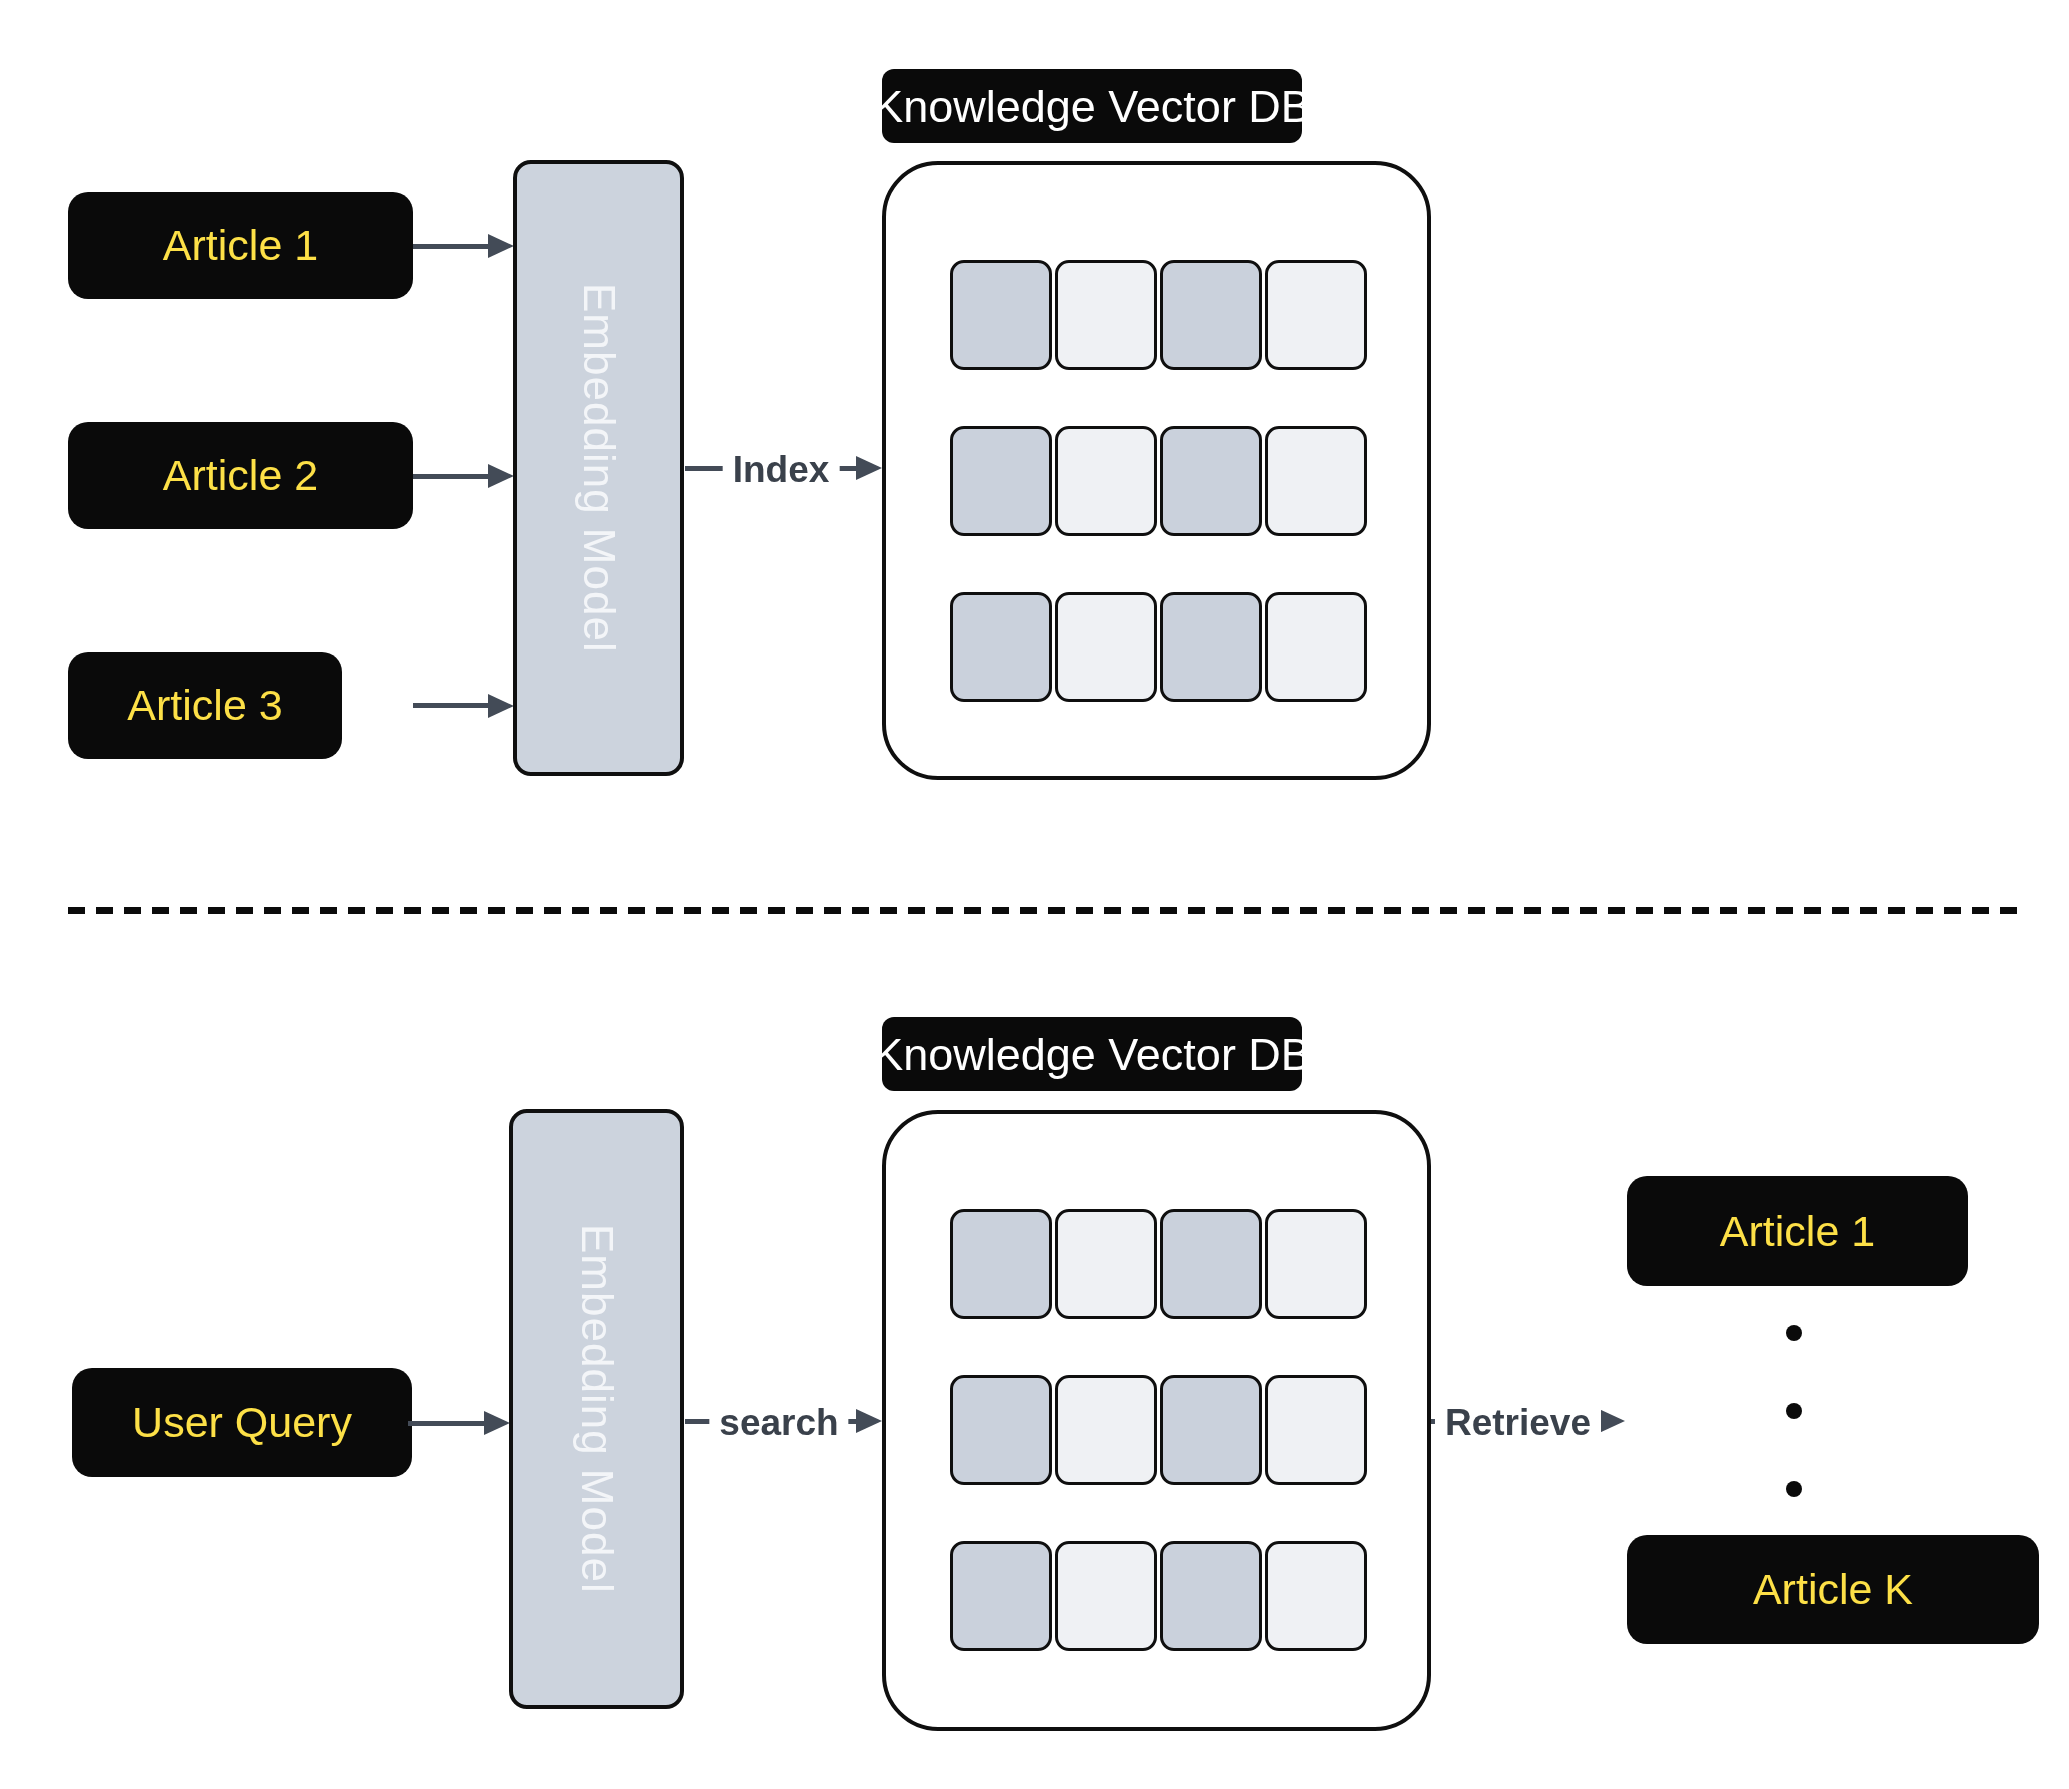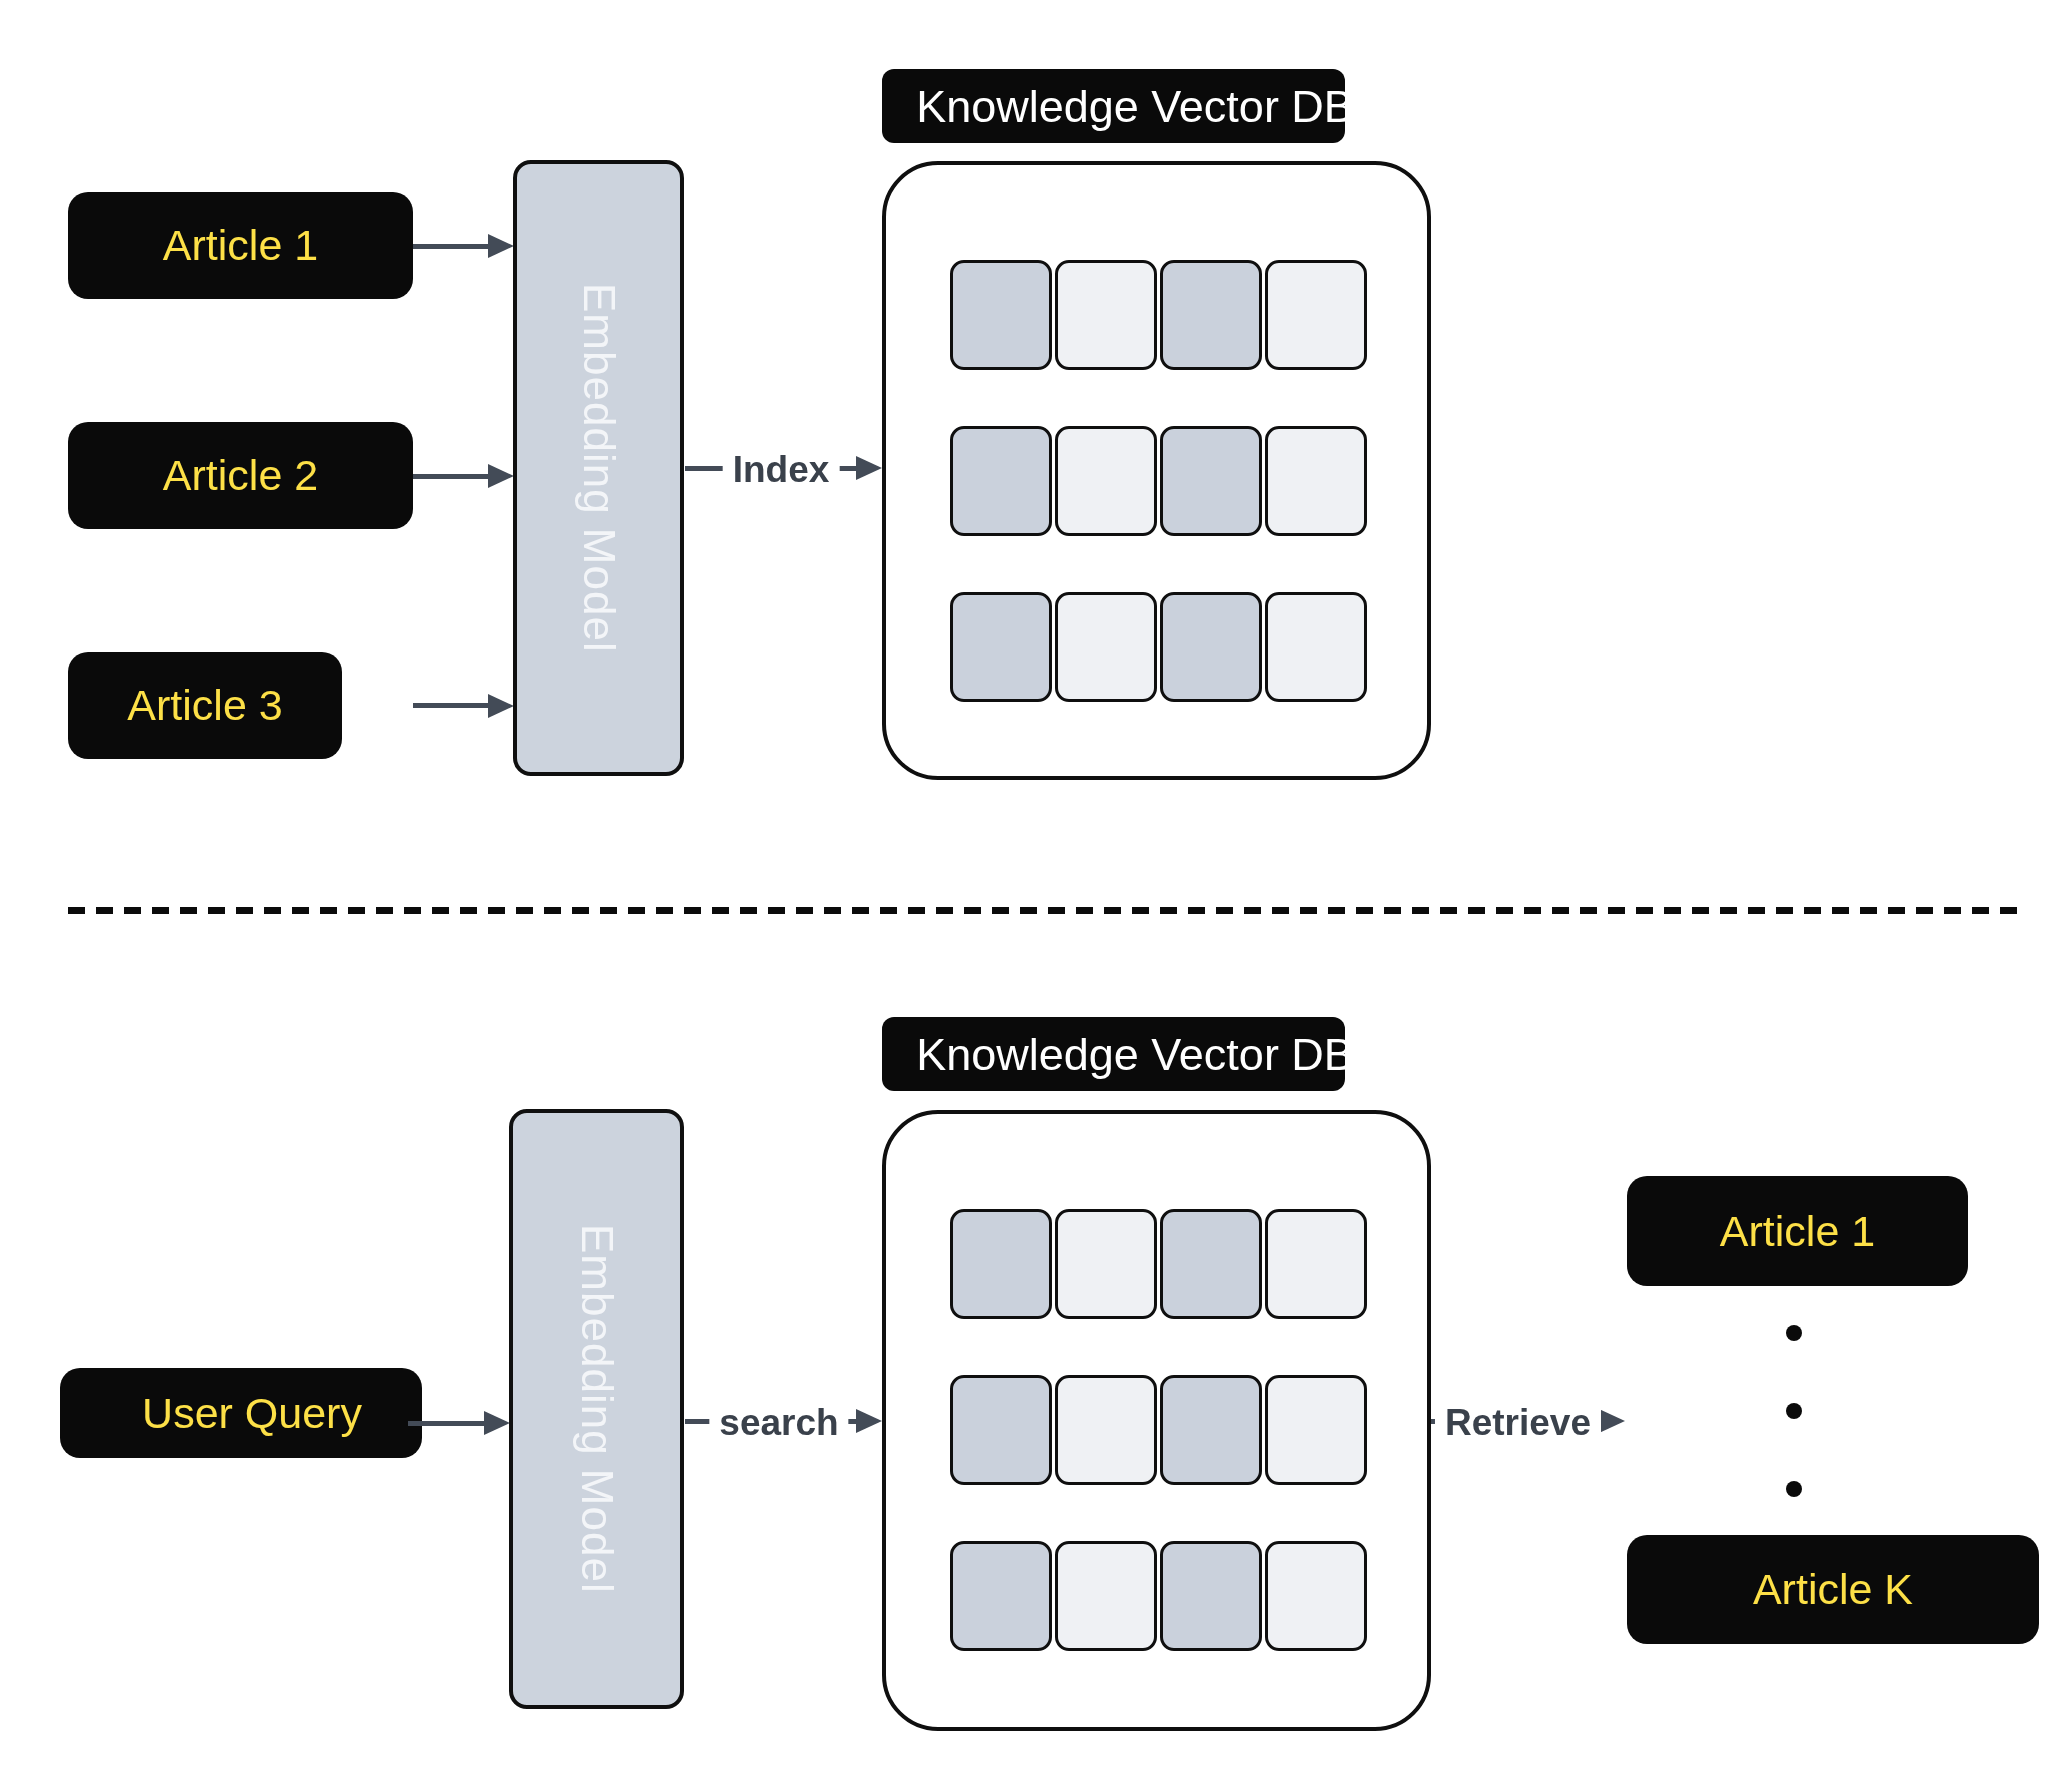--- a/index.html
+++ b/index.html
@@ -10,21 +10,21 @@
   
   .node{
     position:absolute;background:#0a0a0a;color:#fde047;border-radius:20px;
     display:flex;align-items:center;justify-content:center;
     font-size:43px;line-height:1;white-space:nowrap;
   }
   
   .dbtitle{
     position:absolute;background:#0a0a0a;color:#ffffff;border-radius:12px;
     display:flex;align-items:center;justify-content:center;
-    font-size:45px;line-height:1;white-space:nowrap;padding-left:43px;
+    font-size:45px;line-height:1;white-space:nowrap;
   }
   
   .dbbox{
     position:absolute;background:#ffffff;border:4px solid #0f0f0f;
     border-radius:56px;box-sizing:border-box;
   }
   
   .grid{position:absolute;left:64px;top:95px;display:flex;flex-direction:column;gap:56px;}
   .vrow{display:flex;gap:3px;}
   .vcell{width:102px;height:110px;border:3px solid #0f0f0f;border-radius:14px;box-sizing:border-box;}
@@ -102,21 +102,21 @@
           <div class="vcell dark"></div>
           <div class="vcell light"></div>
           <div class="vcell dark"></div>
           <div class="vcell light"></div>
         </div>
       </div>
   </div>
 
   <div class="divider"></div>
 
-  <div class="node" style="left:60px;top:1368px;width:340px;height:90px;padding-left:22px;">User Query</div>
+  <div class="node" style="left:72px;top:1368px;width:340px;height:109px;">User Query</div>
 
   <div class="hline" style="left:408px;top:1421px;width:78px;"></div>
   <div class="ahead" style="left:484px;top:1411px;"></div>
 
   <div class="embed" style="left:509px;top:1109px;width:175px;height:600px;">
     <span class="vtext">Embedding Model</span>
   </div>
 
   <div class="hline" style="left:685px;top:1419px;width:173px;"></div>
   <div class="ahead" style="left:856px;top:1409px;"></div>

